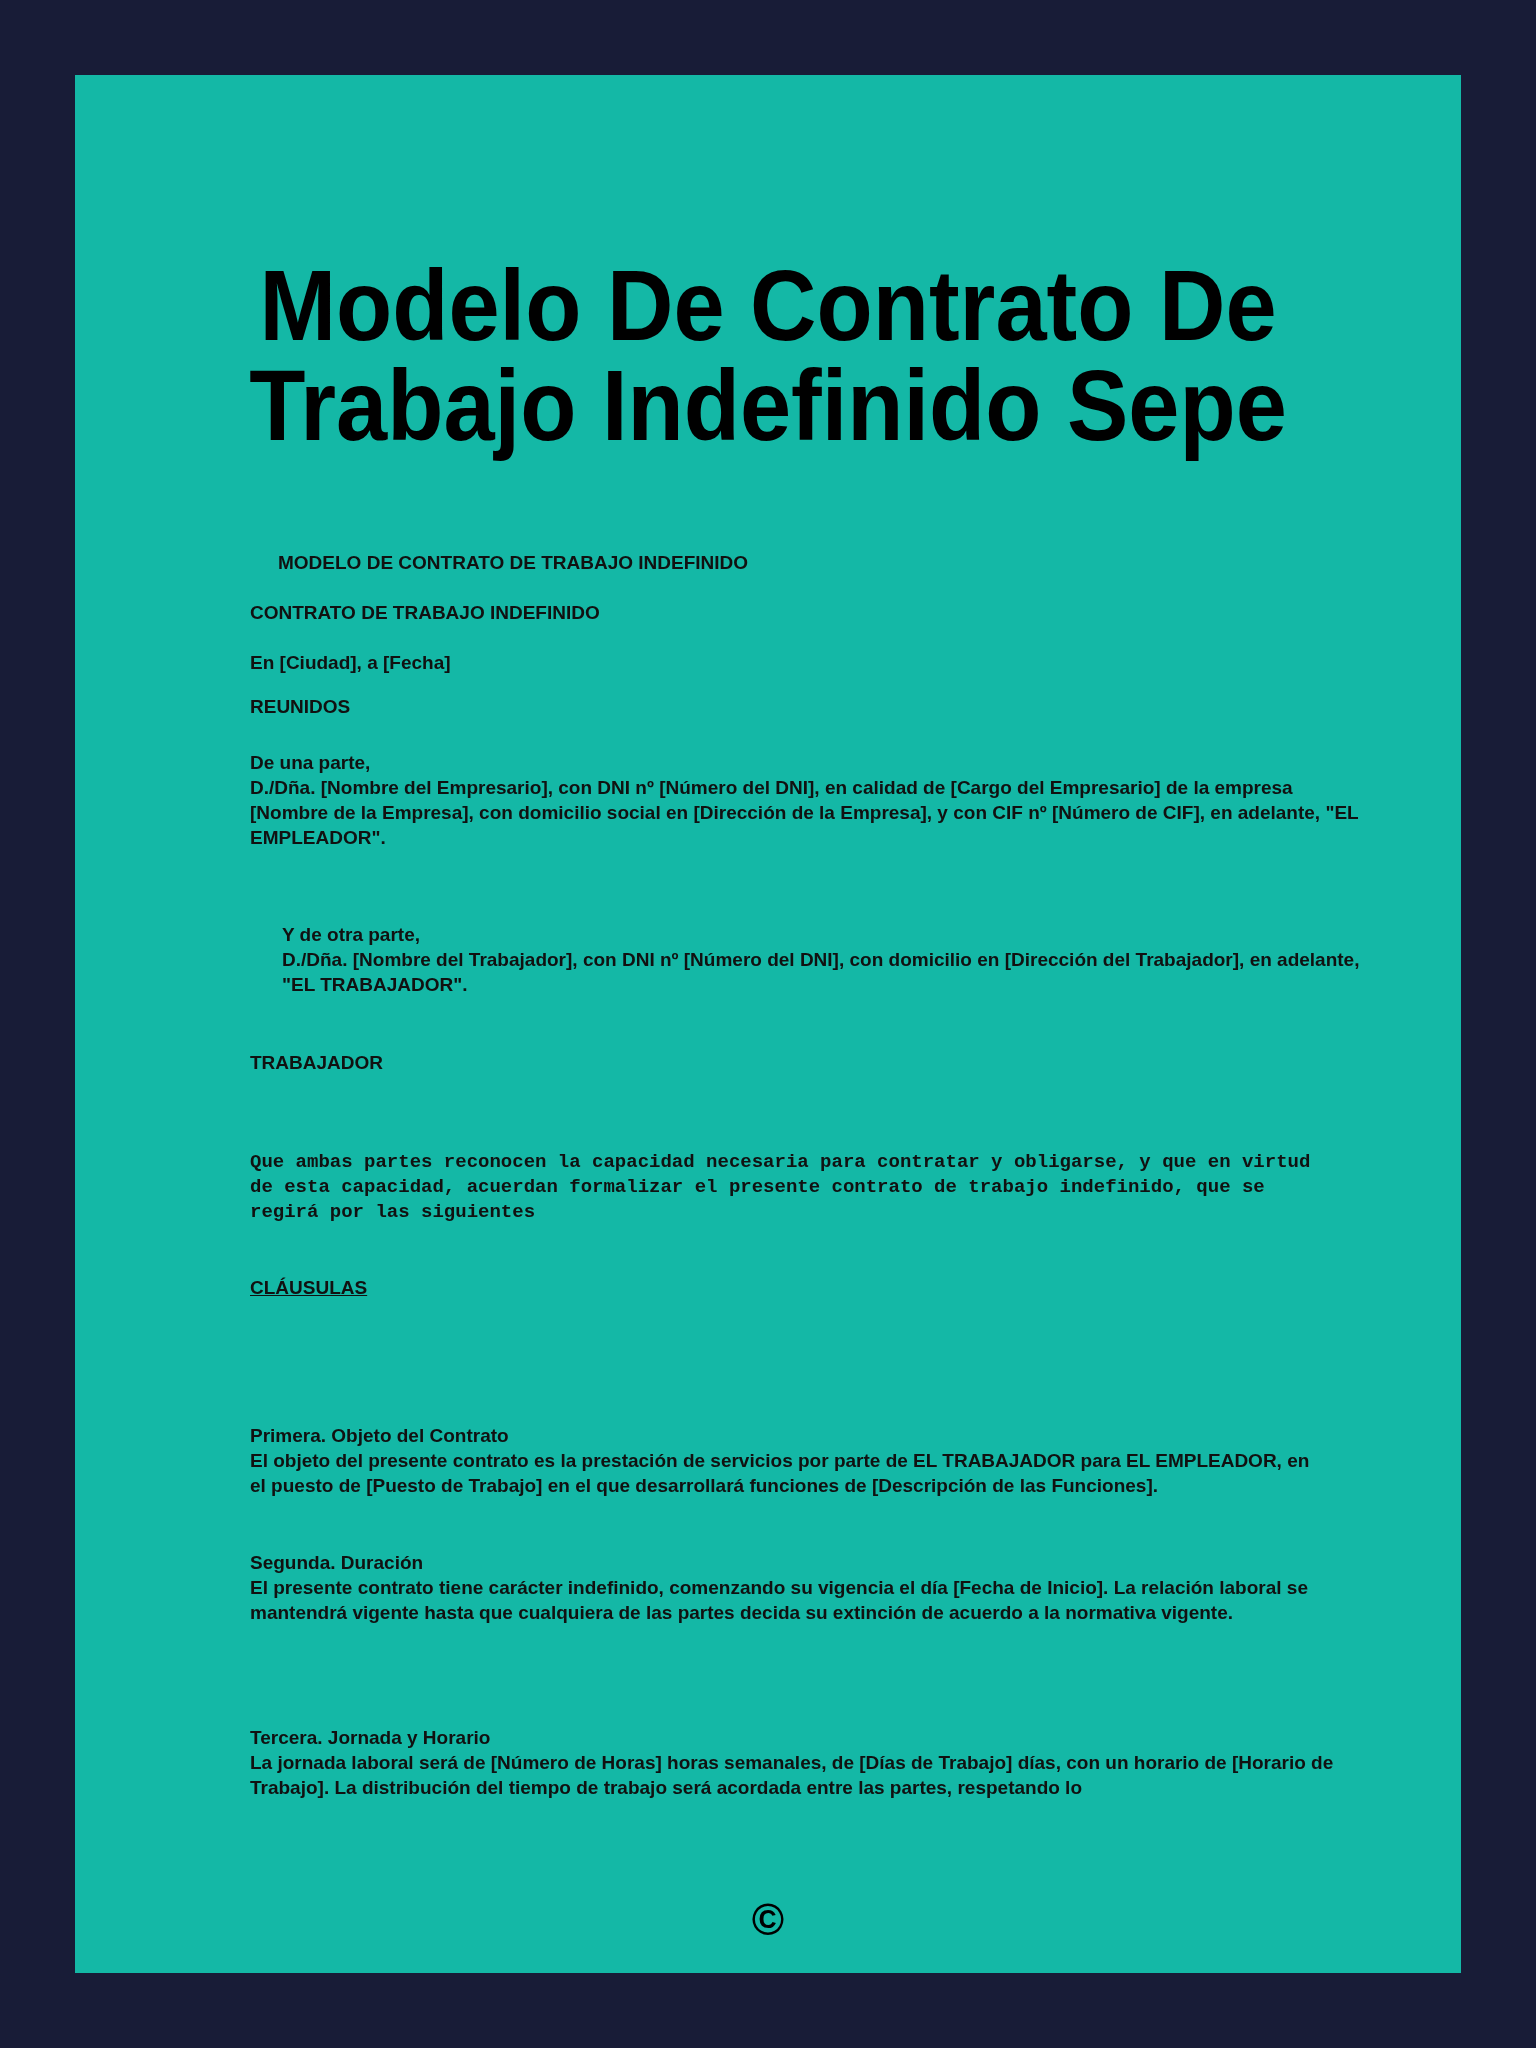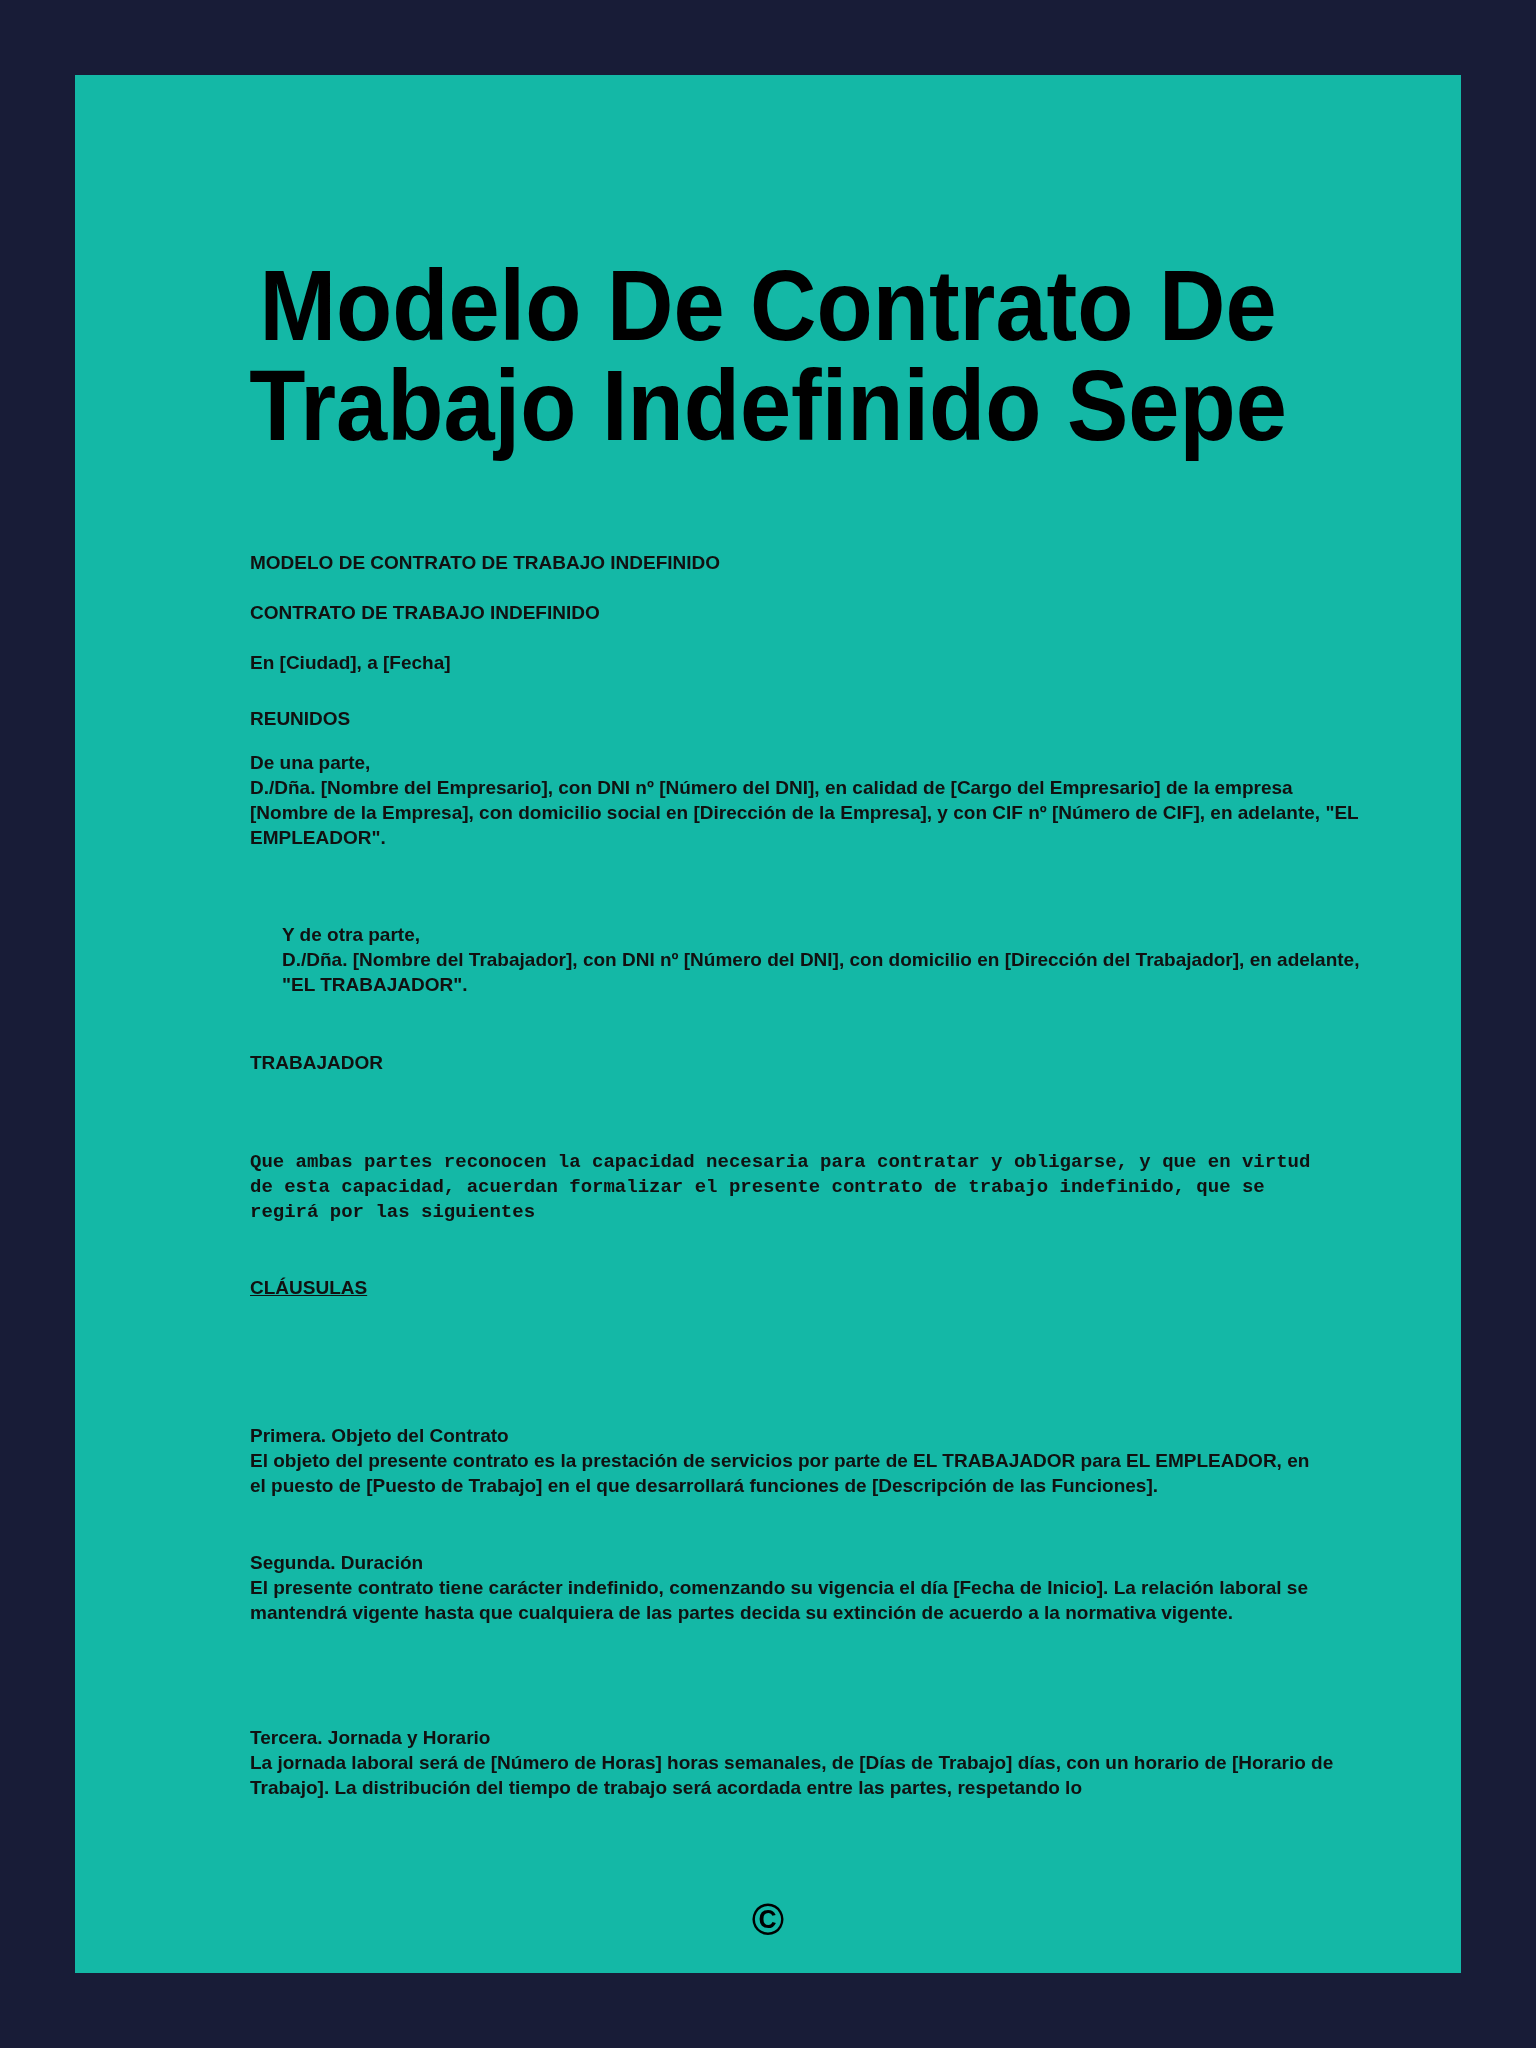--- a/index.html
+++ b/index.html
@@ -51,24 +51,24 @@
     font-weight: bold;
   }
 </style>
 </head>
 <body>
 
 <div class="page">
   <h1 class="title">Modelo De Contrato De Trabajo Indefinido Sepe</h1>
 
   <div class="body">
-    <p style="position:absolute;top:0px;">MODELO DE CONTRATO DE TRABAJO INDEFINIDO</p>
+    <p style="position:absolute;top:0px;margin-left:28px;">MODELO DE CONTRATO DE TRABAJO INDEFINIDO</p>
     <p style="position:absolute;top:50px;">CONTRATO DE TRABAJO INDEFINIDO</p>
     <p style="position:absolute;top:100px;">En [Ciudad], a [Fecha]</p>
-    <p style="position:absolute;top:156px;">REUNIDOS</p>
+    <p style="position:absolute;top:144px;">REUNIDOS</p>
     <p style="position:absolute;top:200px;width:1110px;">De una parte,
 D./Dña. [Nombre del Empresario], con DNI nº [Número del DNI], en calidad de [Cargo del Empresario] de la empresa [Nombre de la Empresa], con domicilio social en [Dirección de la Empresa], y con CIF nº [Número de CIF], en adelante, "EL EMPLEADOR".</p>
     <p style="position:absolute;top:372px;width:1110px;margin-left:32px;">Y de otra parte,
 D./Dña. [Nombre del Trabajador], con DNI nº [Número del DNI], con domicilio en [Dirección del Trabajador], en adelante, "EL TRABAJADOR".</p>
     <p style="position:absolute;top:500px;">TRABAJADOR</p>
     <p style="position:absolute;top:600px;width:1075px;font-family:Liberation Mono, monospace;">Que ambas partes reconocen la capacidad necesaria para contratar y obligarse, y que en virtud de esta capacidad, acuerdan formalizar el presente contrato de trabajo indefinido, que se regirá por las siguientes</p>
     <p style="position:absolute;top:725px;text-decoration:underline;">CLÁUSULAS</p>
     <p style="position:absolute;top:825px;width:1060px;margin-top:48px;">Primera. Objeto del Contrato
 El objeto del presente contrato es la prestación de servicios por parte de EL TRABAJADOR para EL EMPLEADOR, en el puesto de [Puesto de Trabajo] en el que desarrollará funciones de [Descripción de las Funciones].</p>
     <p style="position:absolute;top:1000px;width:1090px;">Segunda. Duración

